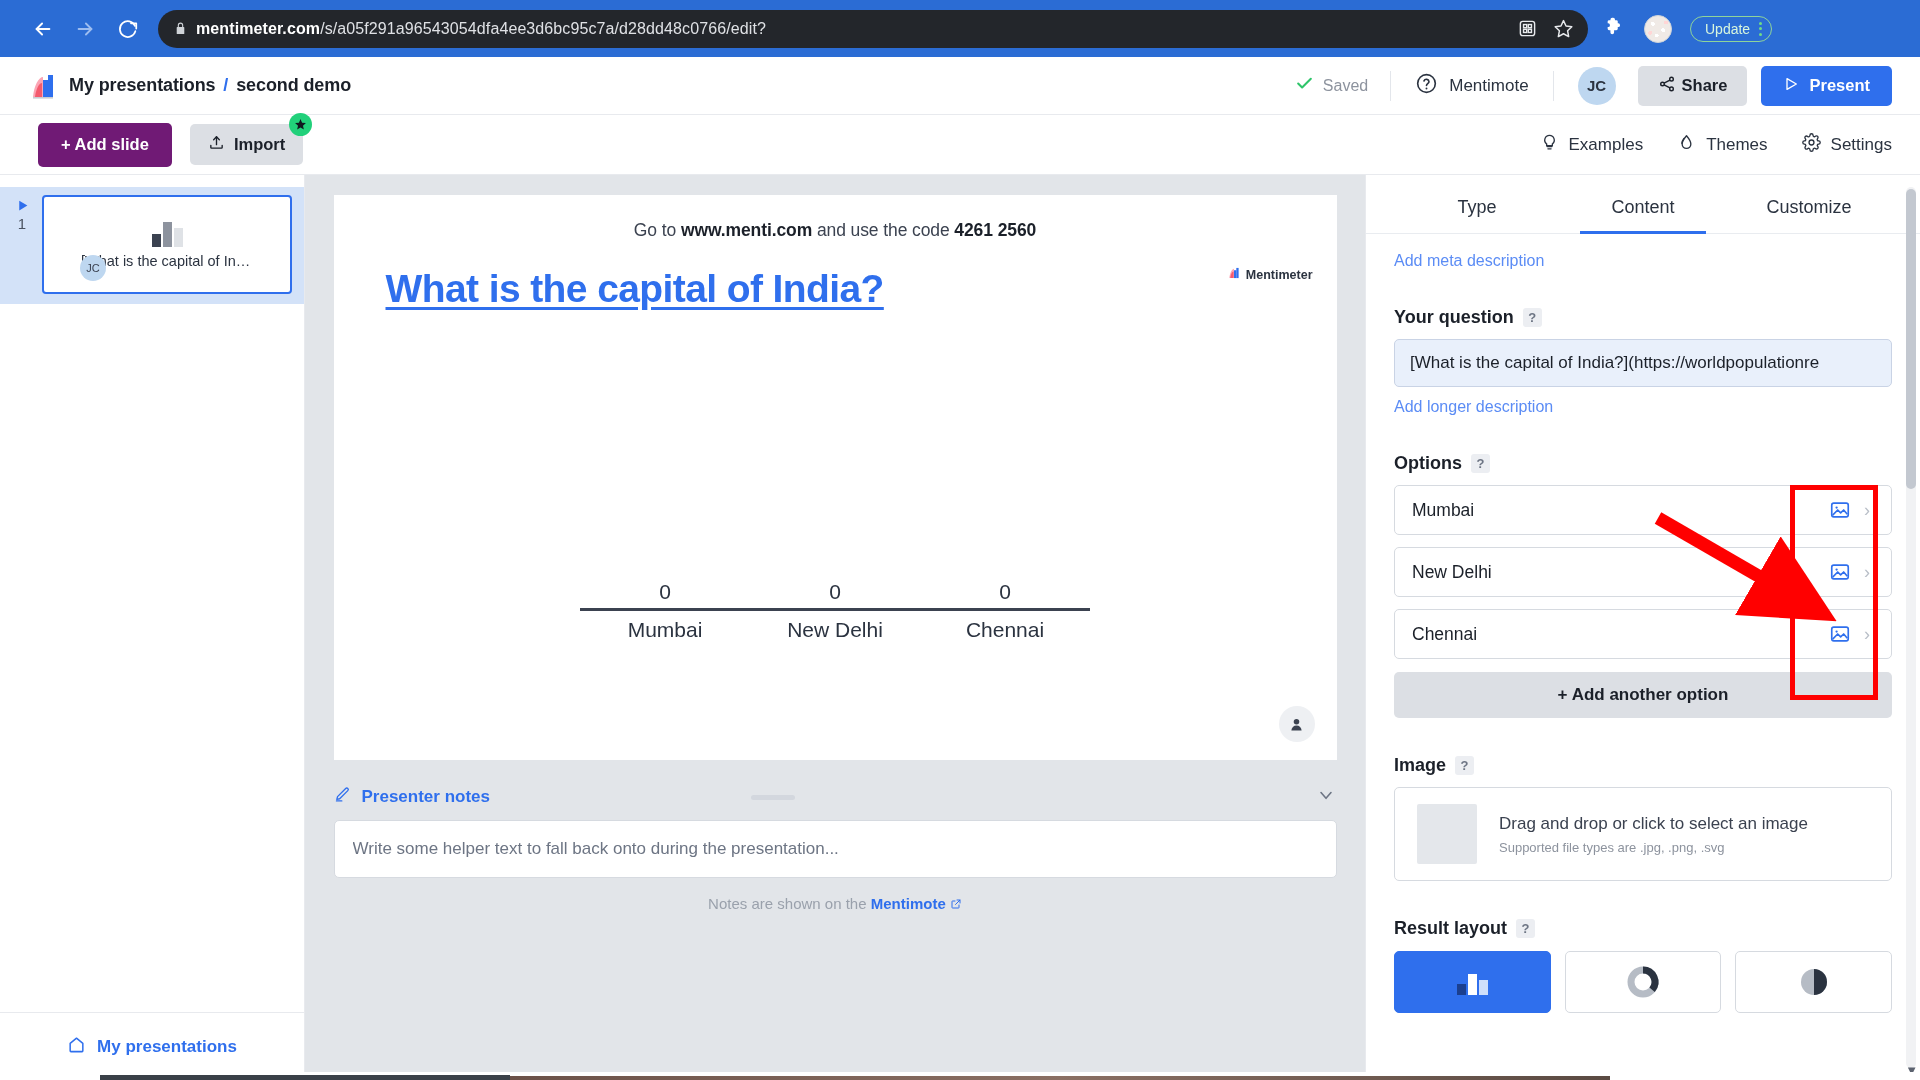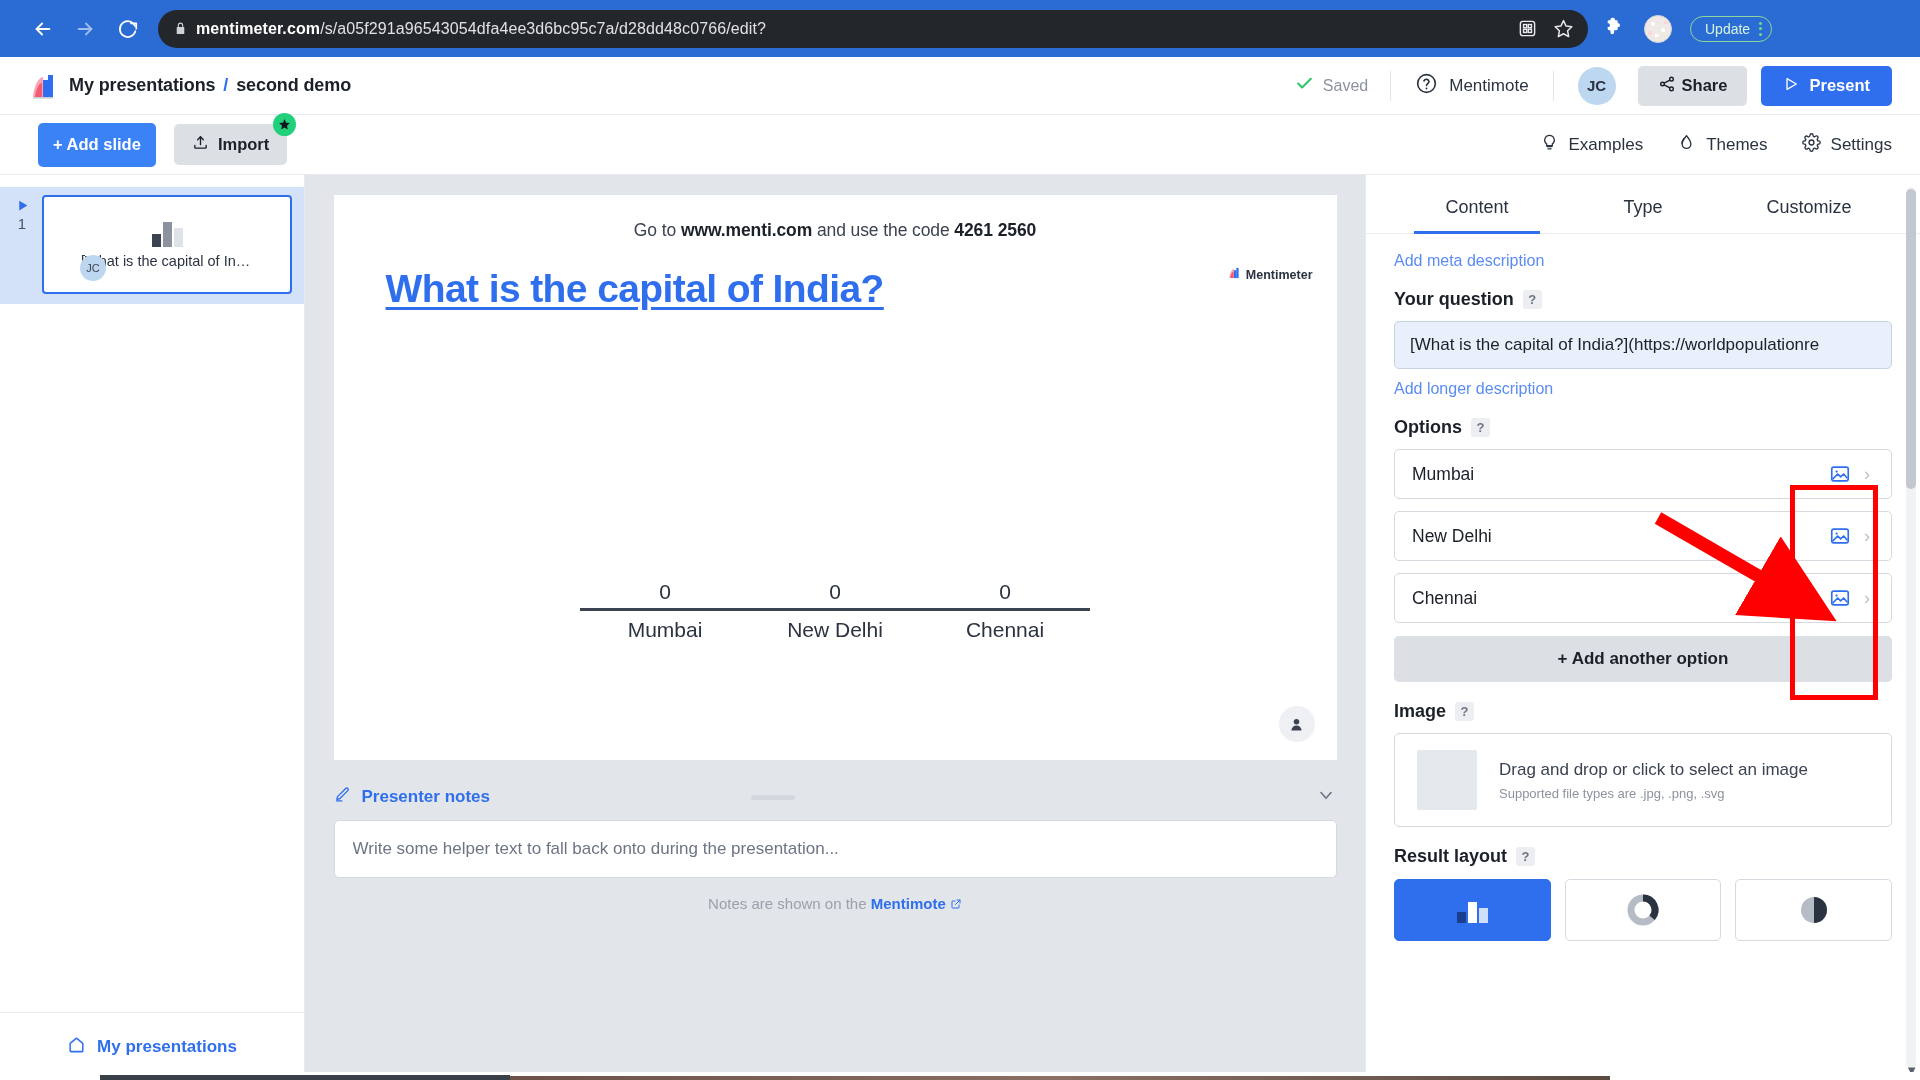--- a/index.html
+++ b/index.html
@@ -83,21 +83,21 @@
   }
   .present-btn {
     display:flex;align-items:center;gap:10px;background:#2f6fed;border:none;border-radius:5px;
     height:40px;padding:0 22px;font-size:16.5px;color:#fff;font-weight:700;cursor:pointer;
     margin-left:14px; font-family:inherit;
   }
 
   
   .toolbar2 { height:60px; display:flex; align-items:center; padding:0 28px 0 38px; border-bottom:1px solid #e8eaee;}
   .add-slide-btn {
-    background:#3b82f6;color:#fff;border:none;border-radius:5px;height:44px;padding:0 15px;
+    background:#701a75;color:#fff;border:none;border-radius:5px;height:44px;padding:0 23px;
     font-size:16.5px;font-weight:700;cursor:pointer;font-family:inherit;
   }
   .import-btn {
     position:relative;background:#dcdfe4;color:#1b2029;border:none;border-radius:5px;height:41px;
     padding:0 18px;font-size:16.5px;font-weight:600;cursor:pointer;margin-left:18px;
     display:flex;align-items:center;gap:9px;font-family:inherit;
   }
   .star-badge{
     position:absolute;right:-9px;top:-11px;width:23px;height:23px;border-radius:50%;
     background:#21d07a;display:flex;align-items:center;justify-content:center;
@@ -187,21 +187,21 @@
   .rp-tabs { display:flex; border-bottom:1px solid #e9ecf0; padding:0 28px; }
   .rp-tab {
     flex:1; text-align:center; font-size:18px; color:#2b3340; padding:22px 0 15px;
     cursor:pointer; position:relative;
   }
   .rp-tab.active::after {
     content:""; position:absolute; left:12%; right:12%; bottom:-1px; height:3px; background:#2f6fed;
   }
   .rp-body { padding:18px 28px 0 28px; }
   .link-sm { color:#5b8cf5; font-size:16px; cursor:pointer; display:block; }
-  .fld-label { display:flex; align-items:center; gap:9px; font-size:18px; font-weight:700; color:#1b2029; margin:19px 0 11px; }
+  .fld-label { display:flex; align-items:center; gap:9px; font-size:18px; font-weight:700; color:#1b2029; margin:37px 0 11px; }
   .q-mark { width:19px;height:19px;border-radius:3px;background:#eceef2;color:#6d7584;font-size:13px;
             display:flex;align-items:center;justify-content:center; cursor:pointer;}
   .q-input {
     width:100%; height:48px; border:1px solid #c9d3e5; border-radius:5px; background:#e9f0fb;
     padding:0 15px; font-size:17px; color:#1b2029; font-family:inherit; white-space:nowrap; overflow:hidden;
   }
   .opt-row {
     display:flex; align-items:center; height:50px; border:1px solid #d6dae0; border-radius:5px;
     margin-bottom:12px; background:#fff; padding:0 12px 0 17px;
   }
@@ -539,22 +539,22 @@
                   <path d="M20 4 11 13"></path>
                   <path d="M18 14v5a1 1 0 0 1-1 1H5a1 1 0 0 1-1-1V7a1 1 0 0 1 1-1h5"></path>
                 </svg>
             </span>
           </div>
         </div>
       </div>
 
       <div class="rightpanel">
         <div class="rp-tabs">
+          <div class="rp-tab">Type</div>
           <div class="rp-tab active">Content</div>
-          <div class="rp-tab">Type</div>
           <div class="rp-tab">Customize</div>
         </div>
 
         <div class="rp-body">
           <span class="link-sm">Add meta description</span>
 
           <div class="fld-label">
             <span>Your question</span>
             <span class="q-mark">?</span>
           </div>

